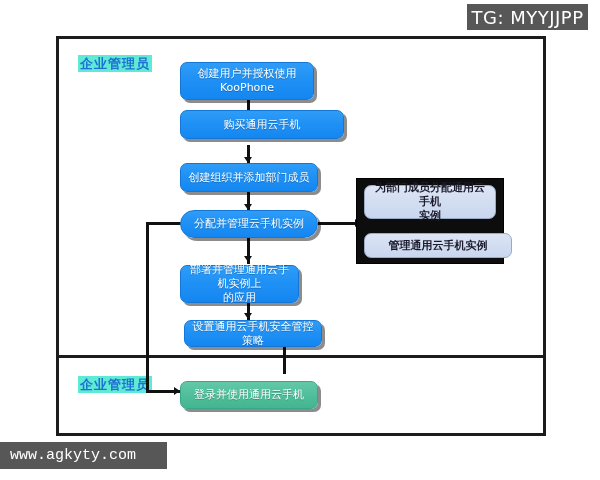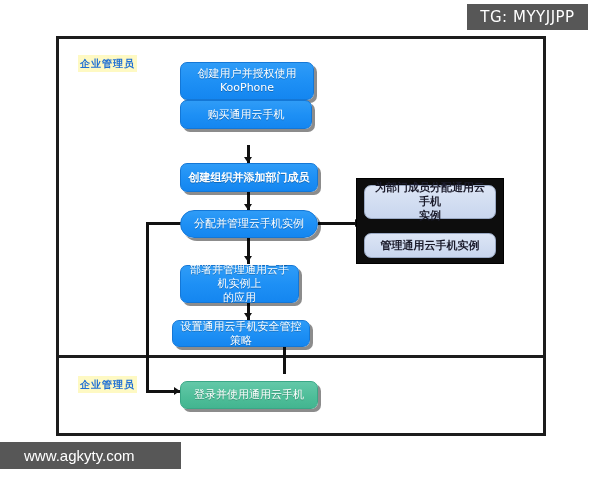--- a/index.html
+++ b/index.html
@@ -25,24 +25,24 @@
   }
   .divider {
     position: absolute;
     background: #1c1c1c;
   }
 
   
   .lane-label {
     position: absolute;
     color: #1f6fd4;
-    font-size: 10px;
+    font-size: 13px;
     font-weight: bold;
     letter-spacing: 1px;
-    background: #fef9c3;
+    background: #5eead4;
     padding: 1px 2px;
     white-space: nowrap;
     line-height: 15px;
   }
 
   
   .node {
     position: absolute;
     box-sizing: border-box;
     display: flex;
@@ -104,36 +104,36 @@
     border-top: 4px solid transparent;
     border-bottom: 4px solid transparent;
     border-left: 6px solid #111111;
   }
 
   
   .badge {
     position: absolute;
     background: #575757;
     color: #ffffff;
-    font-size: 15px;
+    font-size: 18px;
     letter-spacing: 0.5px;
     display: flex;
     align-items: center;
     justify-content: center;
     font-family: "DejaVu Sans", "Liberation Sans", sans-serif;
   }
   .watermark {
     position: absolute;
     background: #575757;
     color: #ffffff;
     font-size: 15px;
     display: flex;
     align-items: center;
-    padding-left: 24px;
-    font-family: Liberation Sans, sans-serif;
+    padding-left: 10px;
+    font-family: Liberation Mono, monospace;
   }
 </style>
 </head>
 <body>
 
 <div id="canvas">
 
   <div class="frame" style="left:56px; top:36px; width:490px; height:400px;"></div>
 
   <div class="divider" style="left:56px; top:355px; width:490px; height:3px;"></div>
@@ -168,35 +168,35 @@
   <div class="line-h" style="left:283px; top:371px; width:3px; height:3px;"></div>
 
   <div class="line-v" style="left:428px; top:222px; width:3px; height:12px; background:#111;"></div>
   <div class="arrow-down" style="left:425px; top:226px;"></div>
 
   <div class="group-box" style="left:356px; top:178px; width:148px; height:86px;"></div>
 
   <div class="node blue" style="left:180px; top:62px; width:134px; height:38px;">创建用户并授权使用
 KooPhone</div>
 
-  <div class="node blue" style="left:180px; top:100px; width:132px; height:29px;">购买通用云手机</div>
-
-  <div class="node blue" style="left:180px; top:163px; width:138px; height:29px;font-weight:bold;">创建组织并添加部门成员</div>
+  <div class="node blue" style="left:180px; top:110px; width:164px; height:29px;">购买通用云手机</div>
+
+  <div class="node blue" style="left:180px; top:163px; width:138px; height:29px;">创建组织并添加部门成员</div>
 
   <div class="node blue" style="left:180px; top:210px; width:138px; height:28px;border-radius:14px;">分配并管理云手机实例</div>
 
   <div class="node blue" style="left:180px; top:265px; width:119px; height:38px;">部署并管理通用云手机实例上
 的应用</div>
 
-  <div class="node blue" style="left:172px; top:320px; width:138px; height:27px;">设置通用云手机安全管控策略</div>
+  <div class="node blue" style="left:184px; top:320px; width:138px; height:27px;">设置通用云手机安全管控策略</div>
 
   <div class="node lav" style="left:364px; top:185px; width:132px; height:34px;">为部门成员分配通用云手机
 实例</div>
 
-  <div class="node lav" style="left:364px; top:233px; width:132px; height:25px;">管理通用云手机实例</div>
+  <div class="node lav" style="left:364px; top:233px; width:148px; height:25px;">管理通用云手机实例</div>
 
   <div class="node green" style="left:180px; top:381px; width:138px; height:28px;">登录并使用通用云手机</div>
 
   <div class="badge" style="left:467px; top:4px; width:121px; height:26px;">TG: MYYJJPP</div>
 
   <div class="watermark" style="left:0px; top:442px; width:157px; height:27px;">www.agkyty.com</div>
 
 </div>
 
 </body></html>

